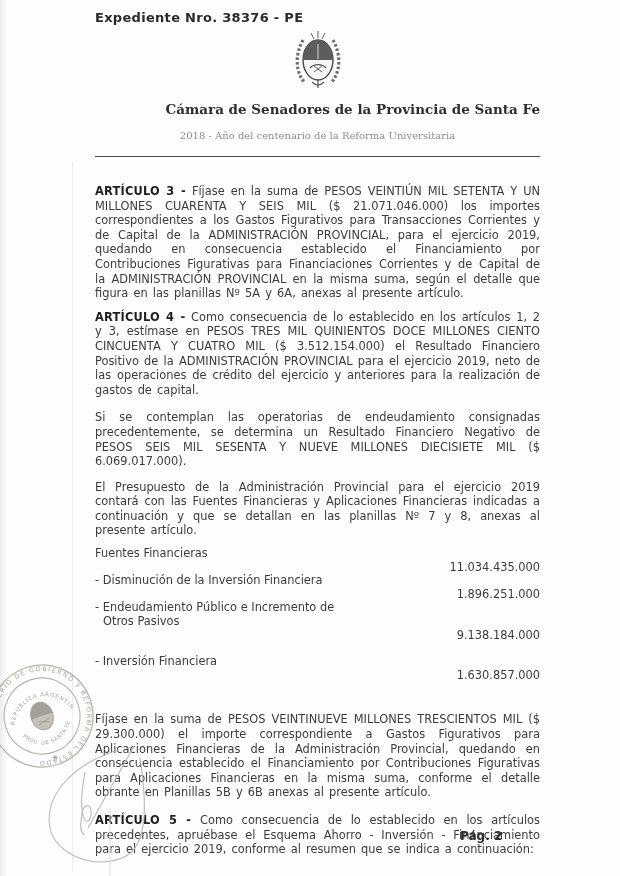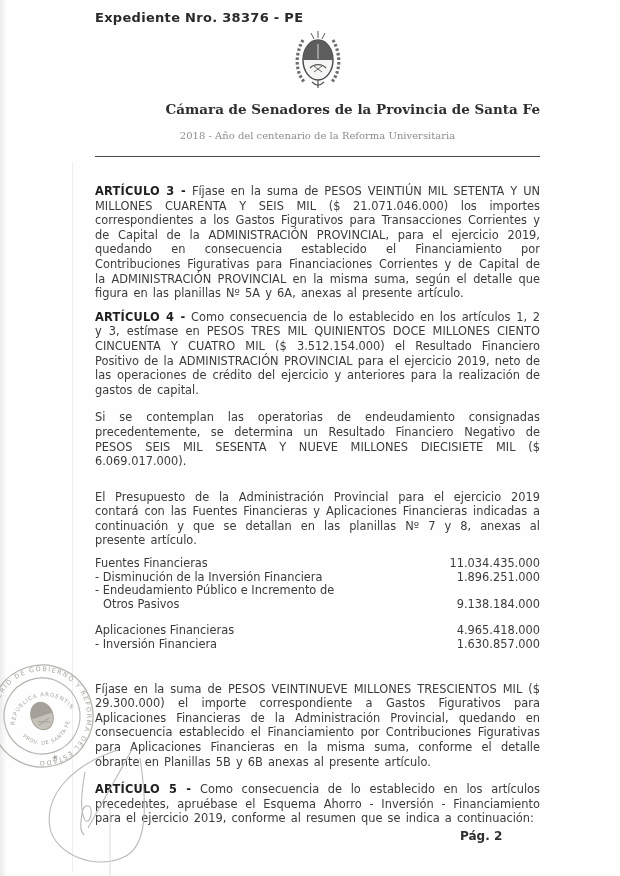--- a/index.html
+++ b/index.html
@@ -42,21 +42,21 @@
   }
 
   .doc-body { margin-top: 27px; font-size: 11.4px; line-height: 14.6px; }
   .doc-body p {
     text-align: justify; margin-bottom: 9px; word-spacing: 1.5px;
   }
   .doc-body p b { color: #1f1f1f; letter-spacing: 0.2px; }
 
   .fin-table { margin: 6px 0 30px 0; font-size: 11.4px; line-height: 13.6px; }
   .fin-group + .fin-group { margin-top: 13px; }
-  .fin-row { display: flex; justify-content: space-between; }
+  .fin-row { display: flex; justify-content: space-between; flex-direction: column; }
   .fin-row .lbl { white-space: nowrap; }
   .fin-row .val { white-space: nowrap; text-align: right; }
   .fin-row.sub .lbl { padding-left: 8px; }
 
   .page-number {
     position: absolute; left: 460px; top: 829px;
     font-size: 12px; font-weight: bold; color: #2e2e2e;
   }
 
   .stamp {
@@ -103,21 +103,21 @@
     <div class="rule"></div>
 
     <div class="doc-body">
 
       <p><b>ARTÍCULO 3 -</b> <span>Fíjase en la suma de PESOS VEINTIÚN MIL SETENTA Y UN MILLONES CUARENTA Y SEIS MIL ($ 21.071.046.000) los importes correspondientes a los Gastos Figurativos para Transacciones Corrientes y de Capital de la ADMINISTRACIÓN PROVINCIAL, para el ejercicio 2019, quedando en consecuencia establecido el Financiamiento por Contribuciones Figurativas para Financiaciones Corrientes y de Capital de la ADMINISTRACIÓN PROVINCIAL en la misma suma, según el detalle que figura en las planillas Nº 5A y 6A, anexas al presente artículo.</span></p>
 
       <p><b>ARTÍCULO 4 -</b> <span>Como consecuencia de lo establecido en los artículos 1, 2 y 3, estímase en PESOS TRES MIL QUINIENTOS DOCE MILLONES CIENTO CINCUENTA Y CUATRO MIL ($ 3.512.154.000) el Resultado Financiero Positivo de la ADMINISTRACIÓN PROVINCIAL para el ejercicio 2019, neto de las operaciones de crédito del ejercicio y anteriores para la realización de gastos de capital.</span></p>
 
       <p style="margin-top:13px">Si se contemplan las operatorias de endeudamiento consignadas precedentemente, se determina un Resultado Financiero Negativo de PESOS SEIS MIL SESENTA Y NUEVE MILLONES DIECISIETE MIL ($ 6.069.017.000).</p>
 
-      <p style="margin-top:21px">El Presupuesto de la Administración Provincial para el ejercicio 2019 contará con las Fuentes Financieras y Aplicaciones Financieras indicadas a continuación y que se detallan en las planillas Nº 7 y 8, anexas al presente artículo.</p>
+      <p style="margin-top:11px">El Presupuesto de la Administración Provincial para el ejercicio 2019 contará con las Fuentes Financieras y Aplicaciones Financieras indicadas a continuación y que se detallan en las planillas Nº 7 y 8, anexas al presente artículo.</p>
 
       <div class="fin-table">
         <div class="fin-group">
           <div class="fin-row">
             <span class="lbl">Fuentes Financieras</span>
             <span class="val">11.034.435.000</span>
           </div>
           <div class="fin-row">
             <span class="lbl">- Disminución de la Inversión Financiera</span>
             <span class="val">1.896.251.000</span>
@@ -125,24 +125,20 @@
           <div class="fin-row">
             <span class="lbl">- Endeudamiento Público e Incremento de</span>
             <span class="val"></span>
           </div>
           <div class="fin-row sub">
             <span class="lbl">Otros Pasivos</span>
             <span class="val">9.138.184.000</span>
           </div>
         </div>
         <div class="fin-group">
-          <div class="fin-row">
-            <span class="lbl">Aplicaciones Financieras</span>
-            <span class="val">4.965.418.000</span>
-          </div>
           <div class="fin-row">
             <span class="lbl">- Inversión Financiera</span>
             <span class="val">1.630.857.000</span>
           </div>
         </div>
       </div>
 
       <p>Fíjase en la suma de PESOS VEINTINUEVE MILLONES TRESCIENTOS MIL ($ 29.300.000) el importe correspondiente a Gastos Figurativos para Aplicaciones Financieras de la Administración Provincial, quedando en consecuencia establecido el Financiamiento por Contribuciones Figurativas para Aplicaciones Financieras en la misma suma, conforme el detalle obrante en Planillas 5B y 6B anexas al presente artículo.</p>
 
       <p style="margin-top:13px"><b>ARTÍCULO 5 -</b> <span>Como consecuencia de lo establecido en los artículos precedentes, apruébase el Esquema Ahorro - Inversión - Financiamiento para el ejercicio 2019, conforme al resumen que se indica a continuación:</span></p>

